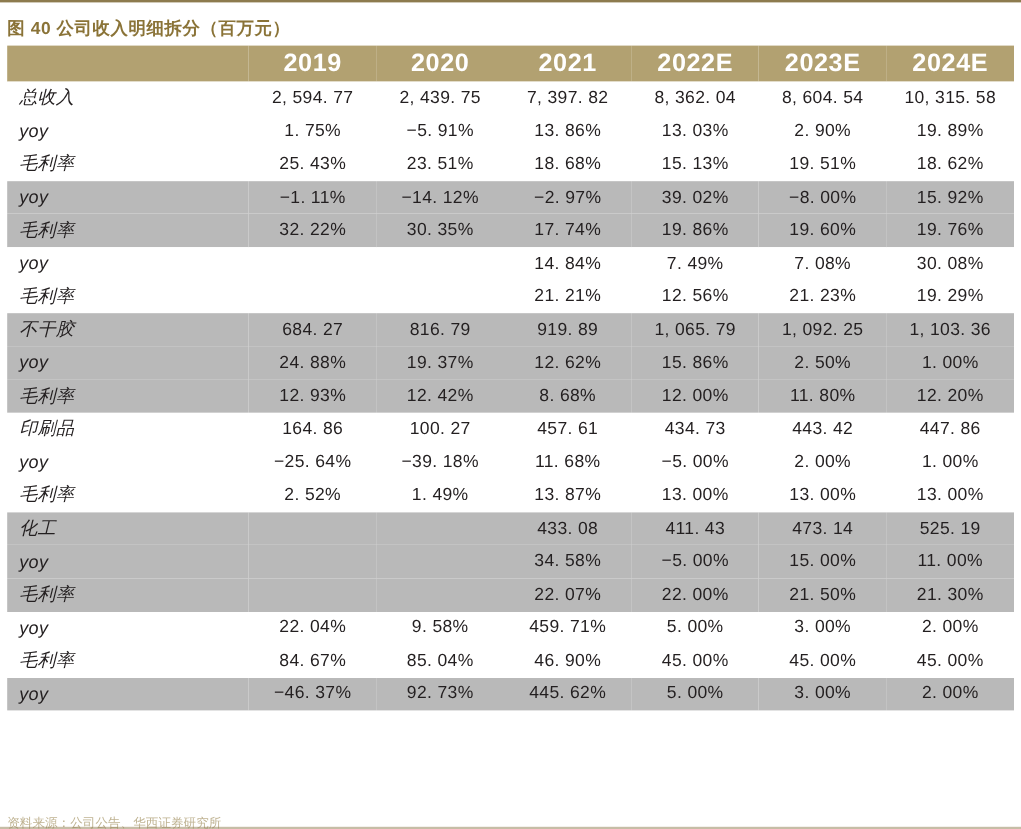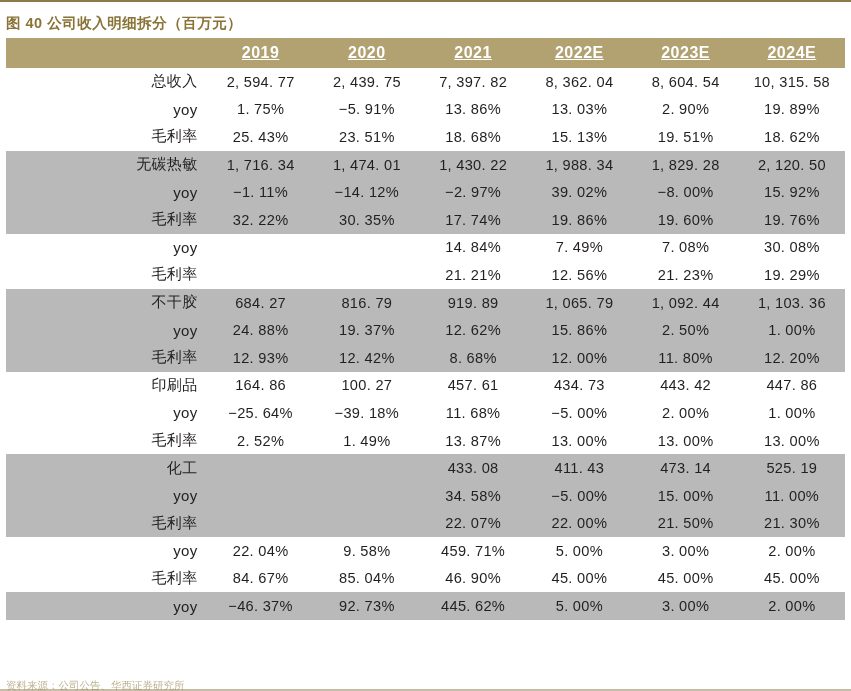--- a/index.html
+++ b/index.html
@@ -47,43 +47,43 @@
     border-collapse: collapse;
     table-layout: fixed;
     font-size: 15px;
   }
   table.data col.label { width: 201px; }
   table.data col.num { width: 106px; }
   thead th {
     background: #b2a171;
     color: #ffffff;
     font-weight: bold;
-    font-size: 16px;
+    font-size: 21px;
     height: 26px;
     text-align: center;
     padding: 2px 6px;
     border: none;
     letter-spacing: 0.5px;
-    text-decoration: underline;
   }
   thead th.corner {
     background: #b2a171;
   }
   tbody td {
     height: 25.6px;
     padding: 1px 10px;
     text-align: center;
     vertical-align: middle;
     white-space: nowrap;
     font-size: 14.6px;
     letter-spacing: 0.3px;
   }
   tbody td.label {
-    text-align: right;
+    text-align: left;
     font-size: 15px;
+    font-style: italic;
   }
   tbody tr.shade td {
     background: #b9b9b9;
   }
   tbody tr.plain td {
     background: #ffffff;
   }
   .footnote {
     position: absolute;
     left: 6px;
@@ -155,29 +155,20 @@
         <tr class="plain">
           <td class="label">毛利率</td>
           <td>25. 43%</td>
           <td>23. 51%</td>
           <td>18. 68%</td>
           <td>15. 13%</td>
           <td>19. 51%</td>
           <td>18. 62%</td>
         </tr>
         <tr class="shade">
-          <td class="label">无碳热敏</td>
-          <td>1, 716. 34</td>
-          <td>1, 474. 01</td>
-          <td>1, 430. 22</td>
-          <td>1, 988. 34</td>
-          <td>1, 829. 28</td>
-          <td>2, 120. 50</td>
-        </tr>
-        <tr class="shade">
           <td class="label">yoy</td>
           <td>−1. 11%</td>
           <td>−14. 12%</td>
           <td>−2. 97%</td>
           <td>39. 02%</td>
           <td>−8. 00%</td>
           <td>15. 92%</td>
         </tr>
         <tr class="shade">
           <td class="label">毛利率</td>
@@ -205,21 +196,21 @@
           <td>12. 56%</td>
           <td>21. 23%</td>
           <td>19. 29%</td>
         </tr>
         <tr class="shade">
           <td class="label">不干胶</td>
           <td>684. 27</td>
           <td>816. 79</td>
           <td>919. 89</td>
           <td>1, 065. 79</td>
-          <td>1, 092. 44</td>
+          <td>1, 092. 25</td>
           <td>1, 103. 36</td>
         </tr>
         <tr class="shade">
           <td class="label">yoy</td>
           <td>24. 88%</td>
           <td>19. 37%</td>
           <td>12. 62%</td>
           <td>15. 86%</td>
           <td>2. 50%</td>
           <td>1. 00%</td>

